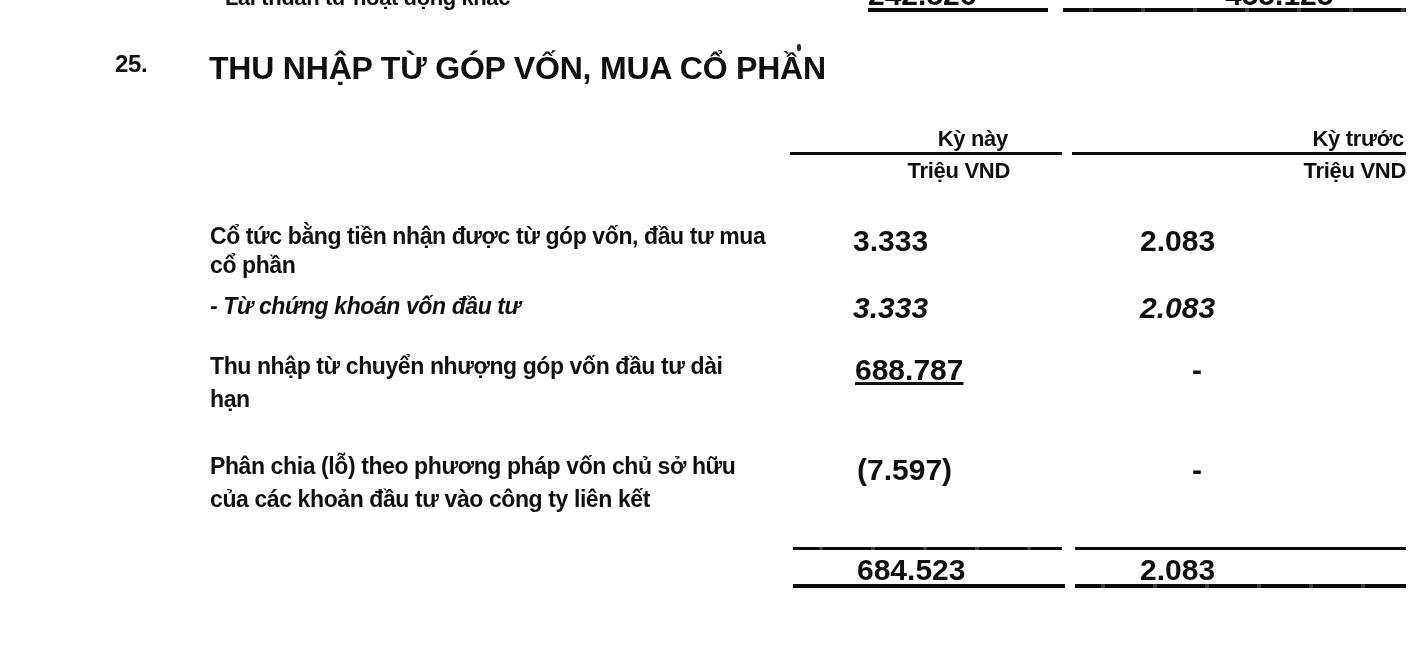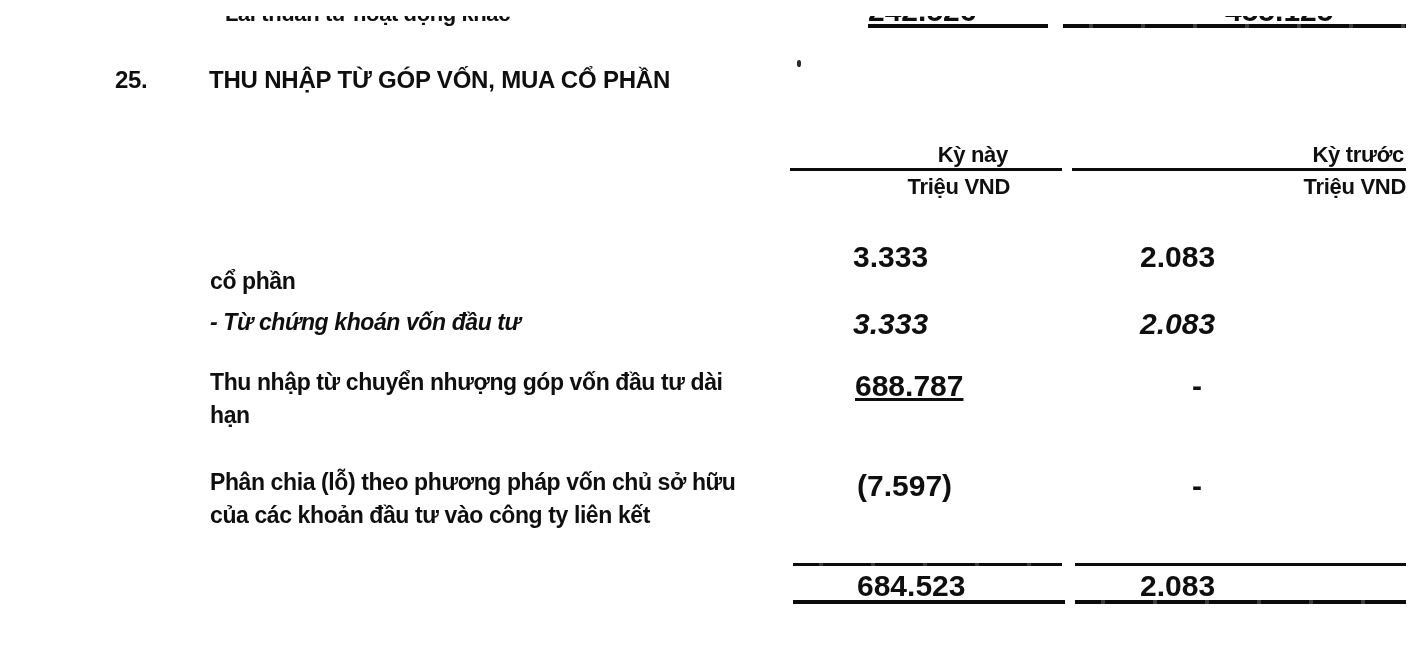--- a/index.html
+++ b/index.html
@@ -4,21 +4,21 @@
 <style>
   html,body{margin:0;padding:0;background:#e8e8e8;}
   .page{
     position:relative;
     width:1408px;height:652px;
     background:#ffffff;
     overflow:hidden;
     font-family:"Liberation Sans", sans-serif;
     color:#0f0f0f;
   }
-  .abs{position:absolute;margin-top:16px;}
+  .abs{position:absolute;}
   .b{font-weight:700;}
   .lbl{font-size:23px;font-weight:700;letter-spacing:-0.4px;line-height:33px;white-space:nowrap;}
   .num{font-size:30px;font-weight:700;text-align:left;white-space:nowrap;letter-spacing:0;}
   .hdr{font-size:22px;font-weight:700;text-align:right;white-space:nowrap;letter-spacing:-0.3px;}
   .it{font-style:italic;}
   .rule{background:#0b0b0b;}
   .rule-noisy{
     background:repeating-linear-gradient(90deg,#0b0b0b 0 26px,#3c3c3c 26px 30px,#0b0b0b 30px 52px);
   }
   .clipwin{overflow:hidden;}
@@ -38,31 +38,32 @@
   </div>
   <div class="abs clipwin" style="left:1225px;top:0;width:180px;height:5px;">
     <span class="num" style="margin-top:-19px;width:180px;">455.125</span>
   </div>
   <div class="abs rule" style="left:868px;top:8px;width:180px;height:4px;"></div>
   <div class="abs rule-noisy" style="left:1063px;top:8px;width:343px;height:4px;"></div>
 
   <div class="abs speck" style="left:797px;top:44px;"></div>
 
   <div class="abs b" style="left:115px;top:50px;font-size:24px;letter-spacing:-0.3px;">25.</div>
-  <div class="abs b" style="left:209px;top:50px;font-size:24px;letter-spacing:-0.2px;white-space:nowrap;">THU NHẬP TỪ GÓP VỐN, MUA CỔ PHẦN</div>
+  <div class="abs b" style="left:209px;top:50px;font-size:32px;letter-spacing:-0.2px;white-space:nowrap;">THU NHẬP TỪ GÓP VỐN, MUA CỔ PHẦN</div>
 
   <div class="abs hdr" style="left:1204px;top:126px;width:200px;">Kỳ trước</div>
   <div class="abs hdr" style="left:808px;top:126px;width:200px;">Kỳ này</div>
 
   <div class="abs rule" style="left:790px;top:152px;width:272px;height:3px;"></div>
   <div class="abs rule" style="left:1072px;top:152px;width:334px;height:3px;"></div>
 
   <div class="abs hdr" style="left:808px;top:158px;width:202px;">Triệu VND</div>
   <div class="abs hdr" style="left:1204px;top:158px;width:202px;">Triệu VND</div>
 
+  <div class="abs lbl" style="left:210px;top:220px;">Cổ tức bằng tiền nhận được từ góp vốn, đầu tư mua</div>
   <div class="abs lbl" style="left:210px;top:249px;">cổ phần</div>
   <div class="abs num" style="left:853px;top:224px;width:200px;">3.333</div>
   <div class="abs num" style="left:1140px;top:224px;width:200px;">2.083</div>
 
   <div class="abs lbl it" style="left:210px;top:290px;">- Từ chứng khoán vốn đầu tư</div>
   <div class="abs num it" style="left:853px;top:291px;width:200px;">3.333</div>
   <div class="abs num it" style="left:1140px;top:291px;width:200px;">2.083</div>
 
   <div class="abs lbl" style="left:210px;top:350px;">Thu nhập từ chuyển nhượng góp vốn đầu tư dài</div>
   <div class="abs lbl" style="left:210px;top:383px;">hạn</div>

